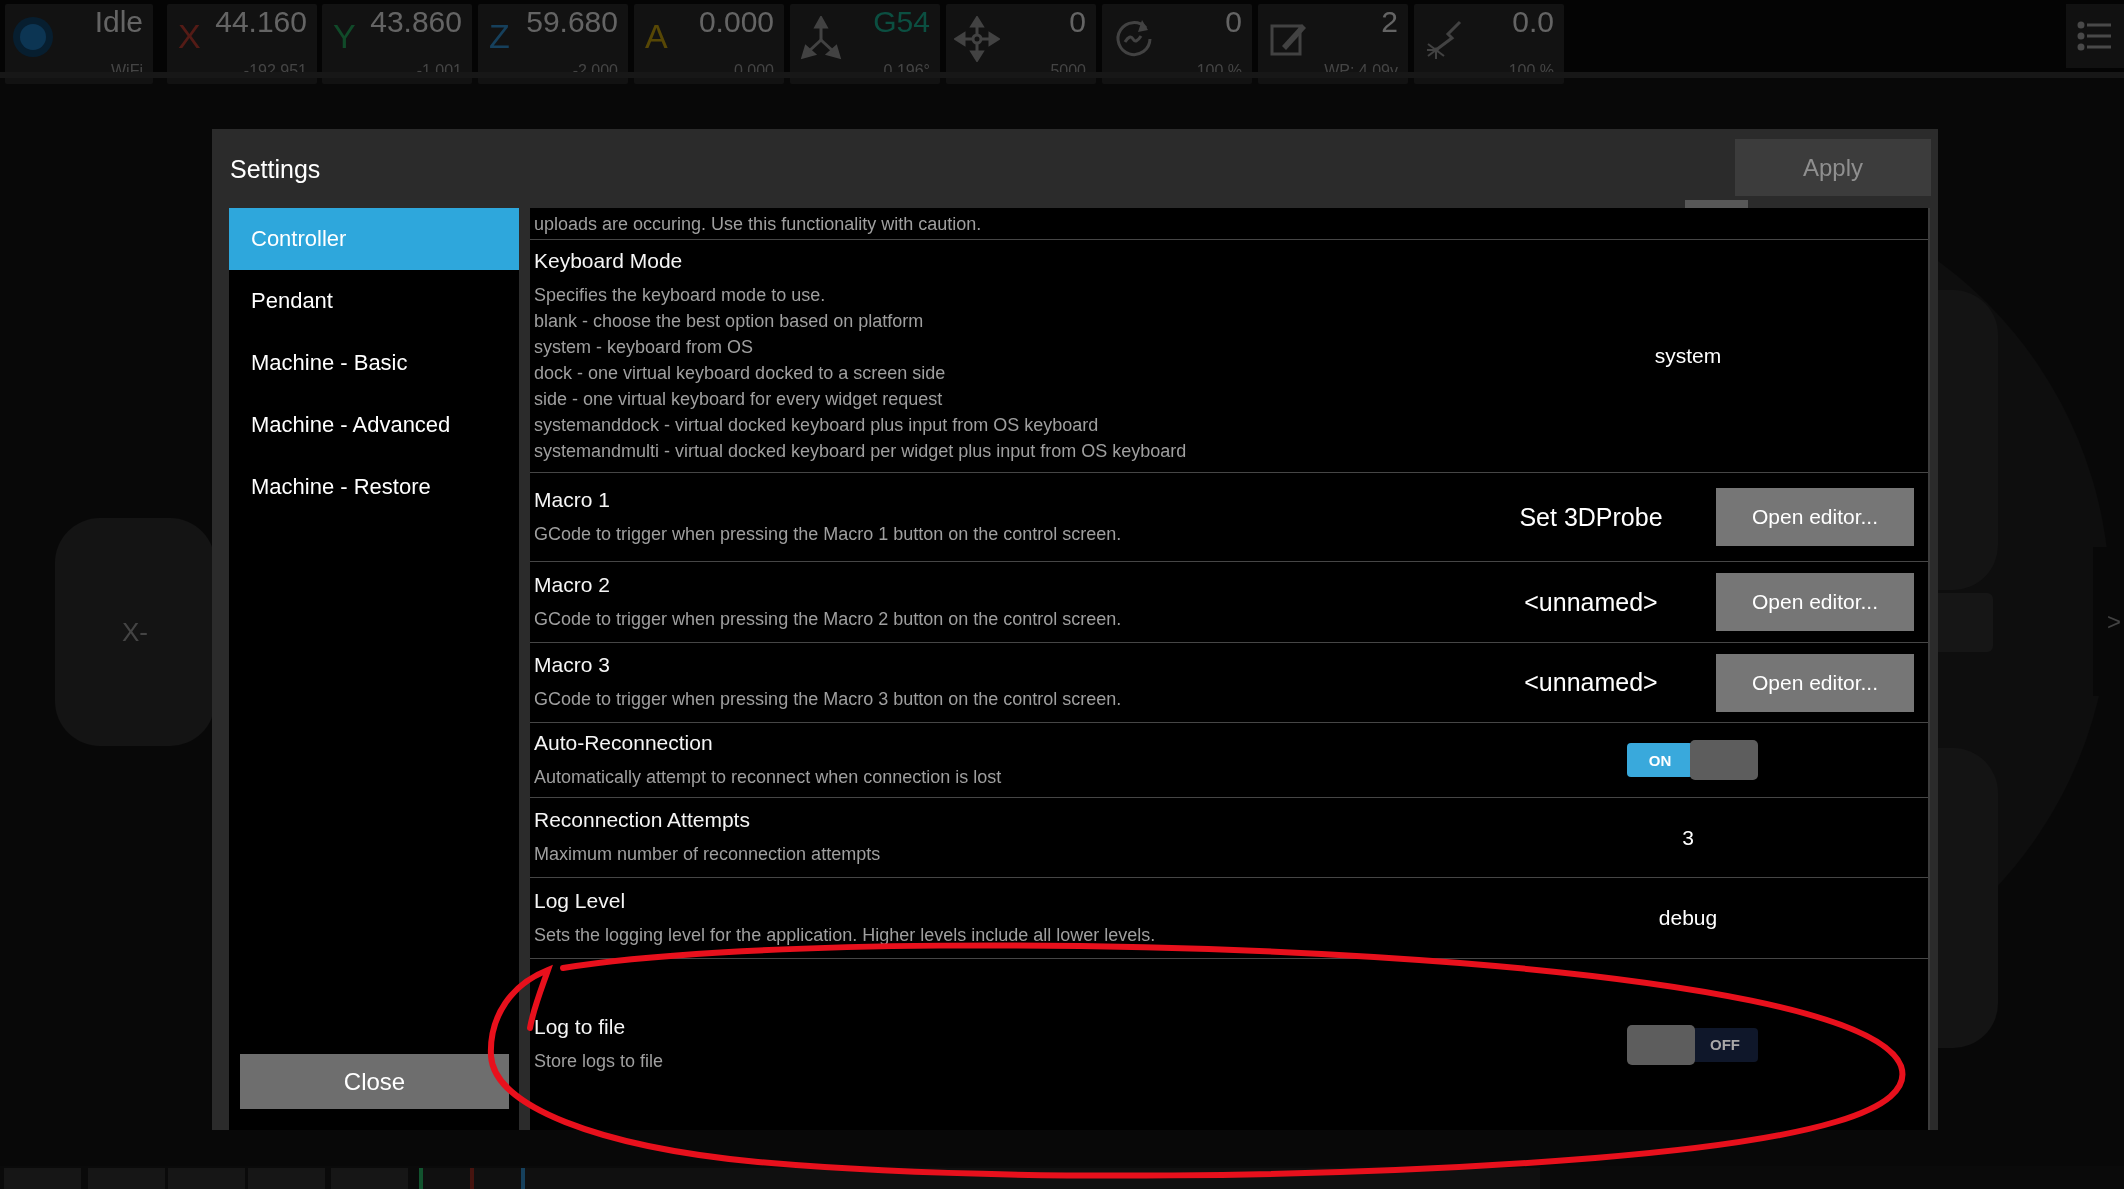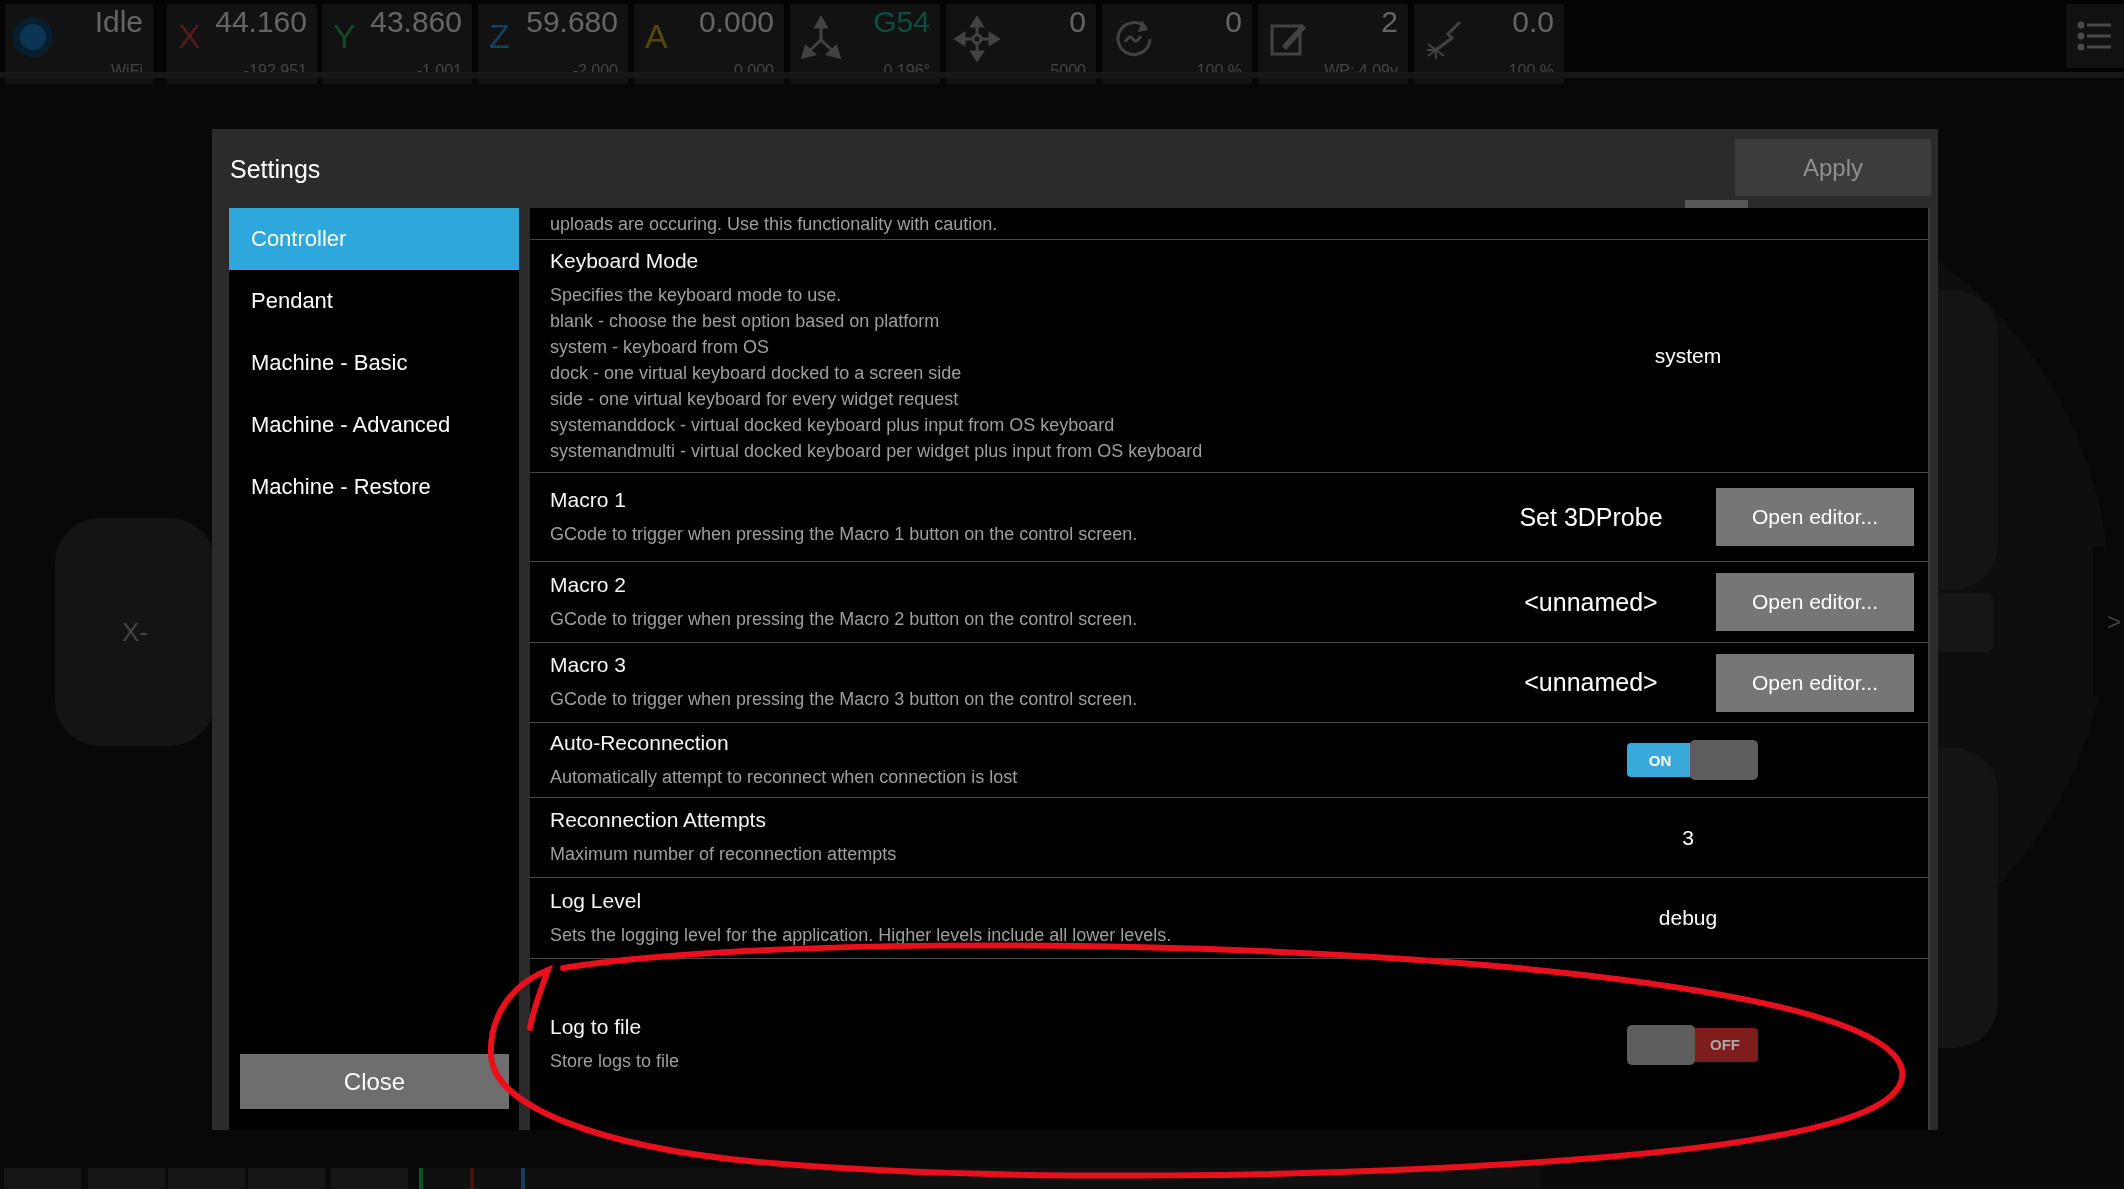--- a/index.html
+++ b/index.html
@@ -41,34 +41,34 @@
   .apply-btn{position:absolute;right:7px;top:10px;width:196px;height:57px;background:#3c3c3c;border:none;
       color:#8f8f8f;font-size:24px;font-family:inherit;}
   .sliver{position:absolute;left:1473px;top:71px;width:63px;height:8px;background:#585858;}
   .sidebar{position:absolute;left:17px;top:79px;width:290px;height:922px;background:#000;}
   .side-item{height:62px;line-height:62px;padding-left:22px;font-size:22px;color:#fff;cursor:pointer;}
   .side-item.sel{background:#2ea7dc;}
   .close-btn{position:absolute;left:11px;bottom:21px;width:269px;height:55px;background:#6e6e6e;border:none;
       color:#fff;font-size:24px;font-family:inherit;}
   .content{position:absolute;left:318px;top:79px;width:1400px;height:922px;background:#000;
       border-right:2px solid #3c3c3c;box-sizing:border-box;display:flex;flex-direction:column;}
-  .row{display:flex;align-items:center;border-bottom:1px solid #464646;padding-left:20px;box-sizing:border-box;}
+  .row{display:flex;align-items:center;border-bottom:1px solid #464646;padding-left:4px;box-sizing:border-box;}
   .row:last-child{border-bottom:none;}
   .rtext{flex:1;}
   .rtitle{font-size:21px;color:#f5f5f5;margin-bottom:9px;}
   .rdesc{font-size:18px;color:#9f9f9f;line-height:26px;}
   .val{width:440px;margin-right:20px;text-align:center;font-size:21px;color:#fff;}
   .mval{width:250px;text-align:center;font-size:25px;color:#fff;}
   .editor-btn{width:198px;height:58px;margin-right:14px;background:#767676;border:none;color:#fff;
       font-size:21px;font-family:inherit;}
   .toggle{display:flex;align-items:center;margin-right:170px;}
   .tseg{width:66px;height:34px;display:flex;align-items:center;justify-content:center;
       font-size:15px;font-weight:bold;border-radius:4px;}
   .t-on{background:#39a9dc;color:#fff;}
-  .t-off{background:#7f1d1d;color:#a8a8a8;}
+  .t-off{background:#0f172a;color:#a8a8a8;}
   .t-knob{width:68px;height:40px;background:#5d5d5d;border-radius:5px;}
   .on .t-knob{margin-left:-3px;}
   .off .t-knob{margin-right:-3px;z-index:1;}
   
   .anno{position:absolute;left:0;top:0;z-index:30;pointer-events:none;}
 </style>
 </head>
 <body>
 
 <div class="app-bg">

